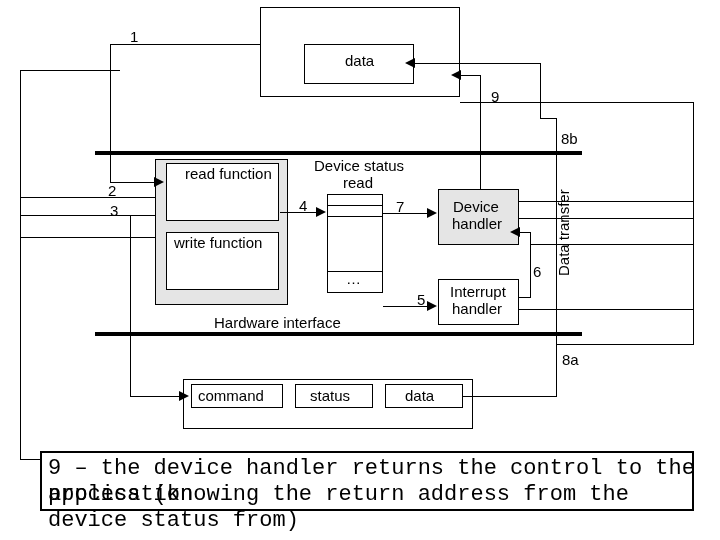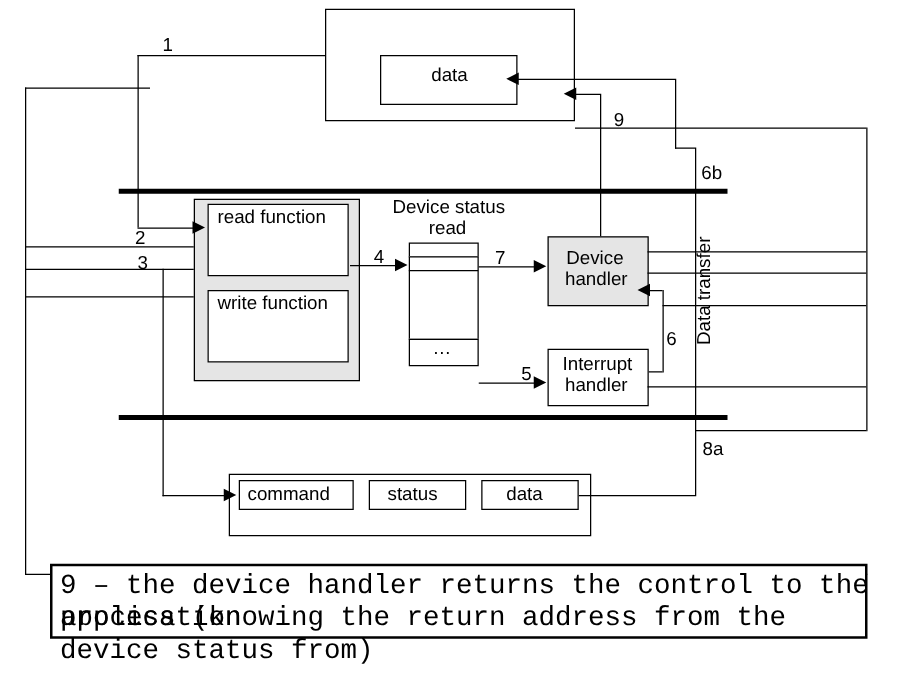--- a/index.html
+++ b/index.html
@@ -22,25 +22,26 @@
 <body>
 
 <div class="stage">
 
   <div class="box" style="left:260px;top:7px;width:200px;height:90px;"></div>
   <div class="box" style="left:304px;top:44px;width:110px;height:40px;"></div>
   <div class="lbl" style="left:345px;top:52px;">data</div>
 
   <div class="hbar" style="left:95px;top:151px;width:487px;"></div>
 
+  <div class="lbl" style="left:214px;top:314px;">Hardware interface</div>
   <div class="hbar" style="left:95px;top:332px;width:487px;"></div>
 
   <div class="box grey" style="left:155px;top:159px;width:133px;height:146px;"></div>
   <div class="box" style="left:166px;top:163px;width:113px;height:58px;"></div>
-  <div class="lbl" style="left:174px;top:165px;">read function</div>
+  <div class="lbl" style="left:185px;top:165px;">read function</div>
   <div class="box" style="left:166px;top:232px;width:113px;height:58px;"></div>
   <div class="lbl" style="left:174px;top:234px;">write function</div>
 
   <div class="lbl" style="left:314px;top:157px;">Device status</div>
   <div class="lbl" style="left:343px;top:174px;">read</div>
   <div class="tableCell" style="left:327px;top:194px;width:56px;height:12px;"></div>
   <div class="tableCell" style="left:327px;top:205px;width:56px;height:12px;"></div>
   <div class="tableCell" style="left:327px;top:216px;width:56px;height:56px;"></div>
   <div class="tableCell" style="left:327px;top:271px;width:56px;height:22px;"></div>
   <div class="lbl" style="left:346px;top:270px;">…</div>
@@ -93,21 +94,21 @@
   <div class="num" style="left:533px;top:263px;">6</div>
   <div class="line h" style="left:519px;top:297px;width:11px;"></div>
   <div class="line v" style="left:530px;top:232px;height:66px;"></div>
   <div class="line h" style="left:519px;top:232px;width:11px;"></div>
   <div class="arL" style="left:510px;top:227px;"></div>
 
   <div class="num" style="left:562px;top:351px;">8a</div>
   <div class="line h" style="left:463px;top:396px;width:93px;"></div>
   <div class="line v" style="left:556px;top:118px;height:279px;"></div>
 
-  <div class="num" style="left:561px;top:130px;">6b</div>
+  <div class="num" style="left:561px;top:130px;">8b</div>
   <div class="line h" style="left:540px;top:118px;width:16px;"></div>
   <div class="line v" style="left:540px;top:63px;height:56px;"></div>
   <div class="line h" style="left:414px;top:63px;width:126px;"></div>
   <div class="arL" style="left:405px;top:58px;"></div>
 
   <div class="num" style="left:491px;top:88px;">9</div>
   <div class="line v" style="left:480px;top:75px;height:114px;"></div>
   <div class="line h" style="left:460px;top:75px;width:20px;"></div>
   <div class="arL" style="left:451px;top:70px;"></div>
 

